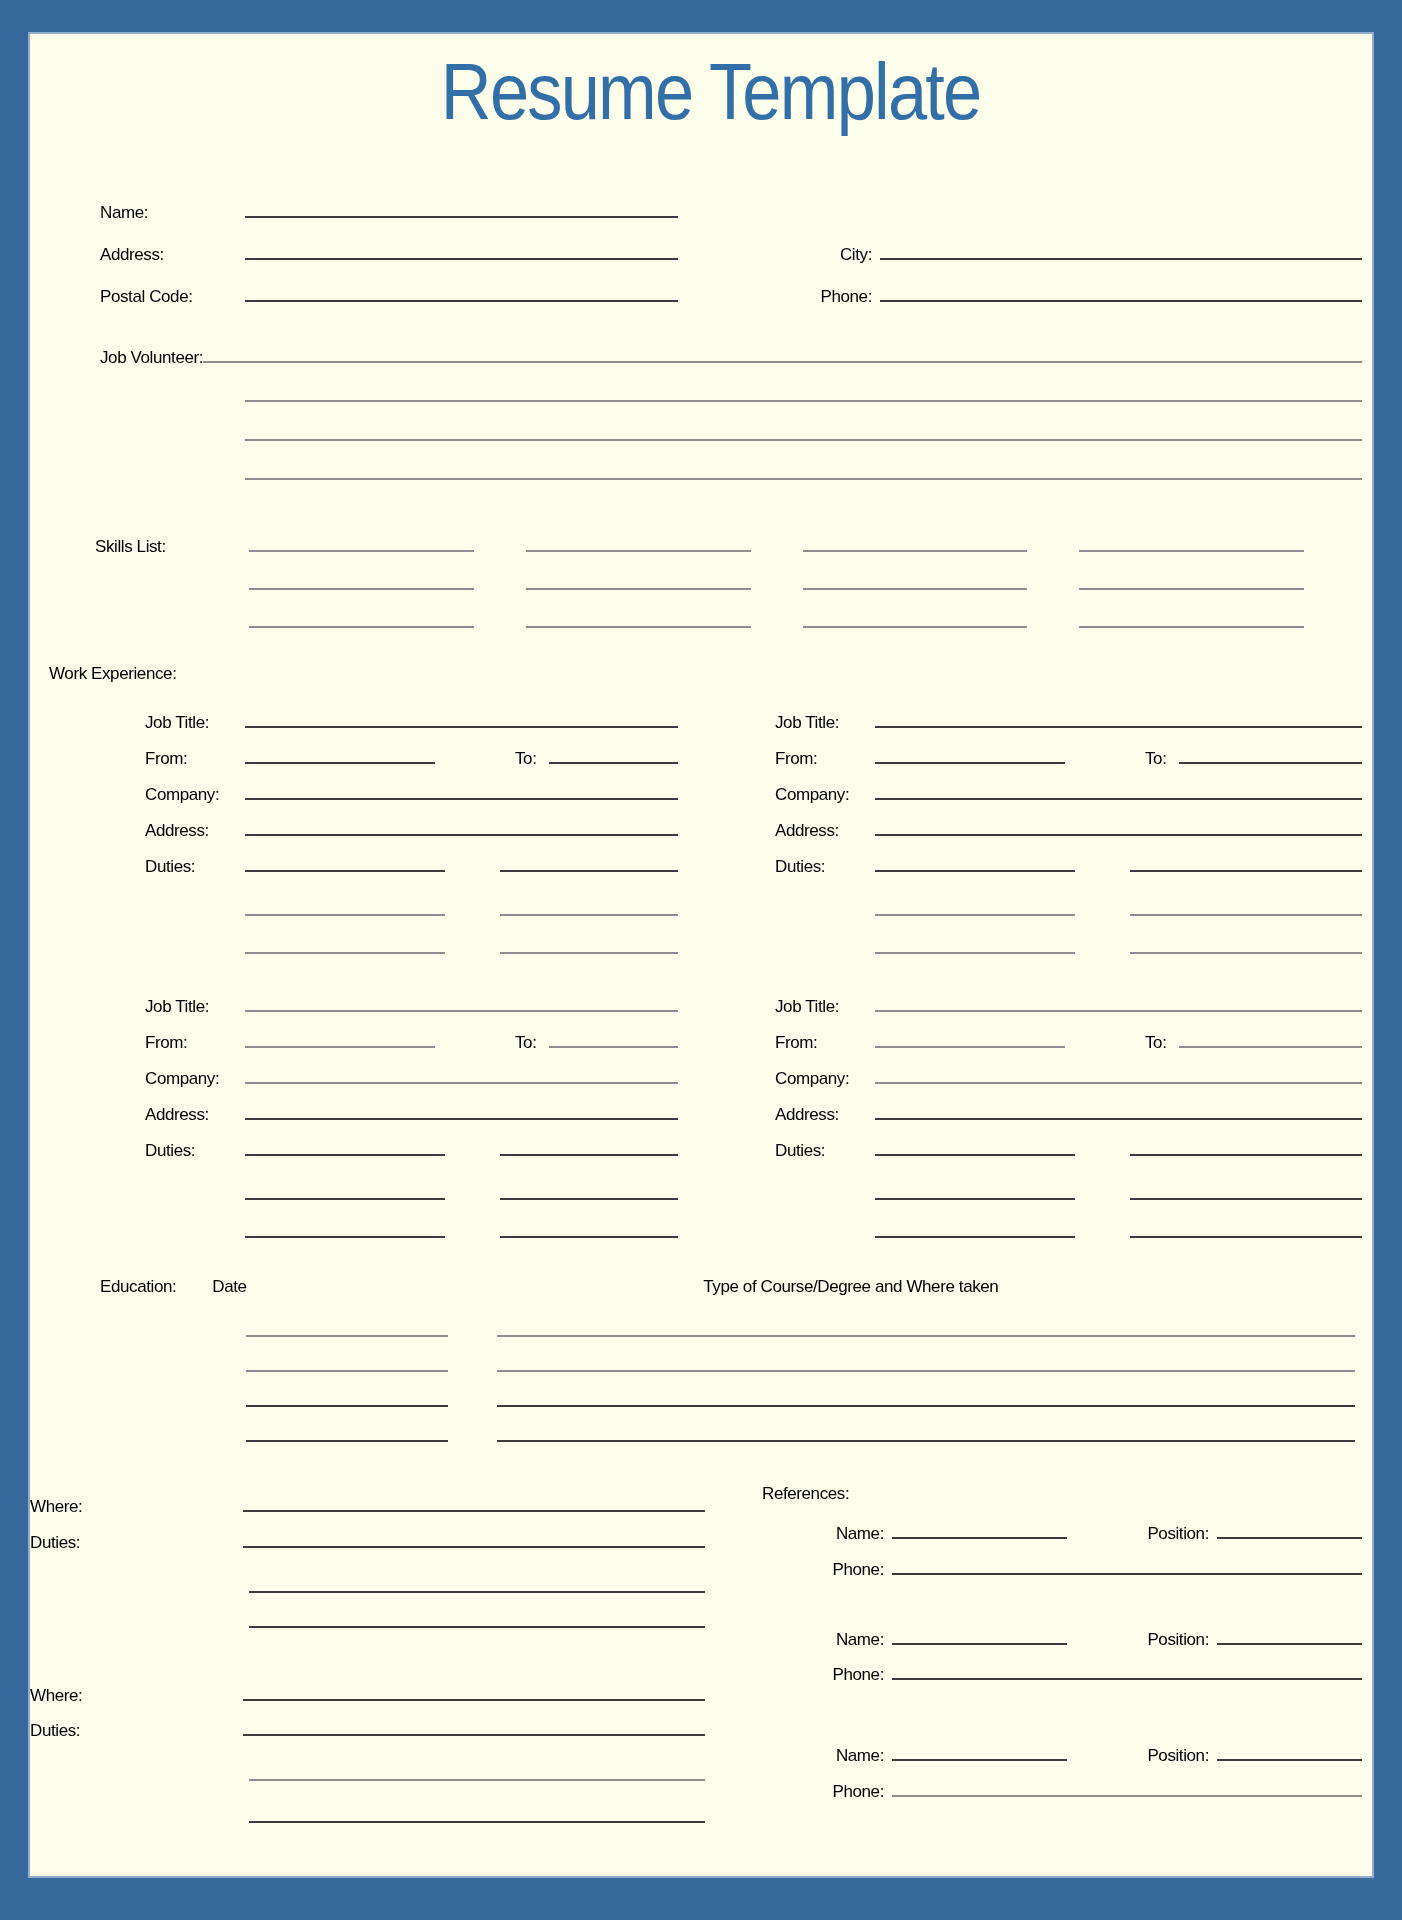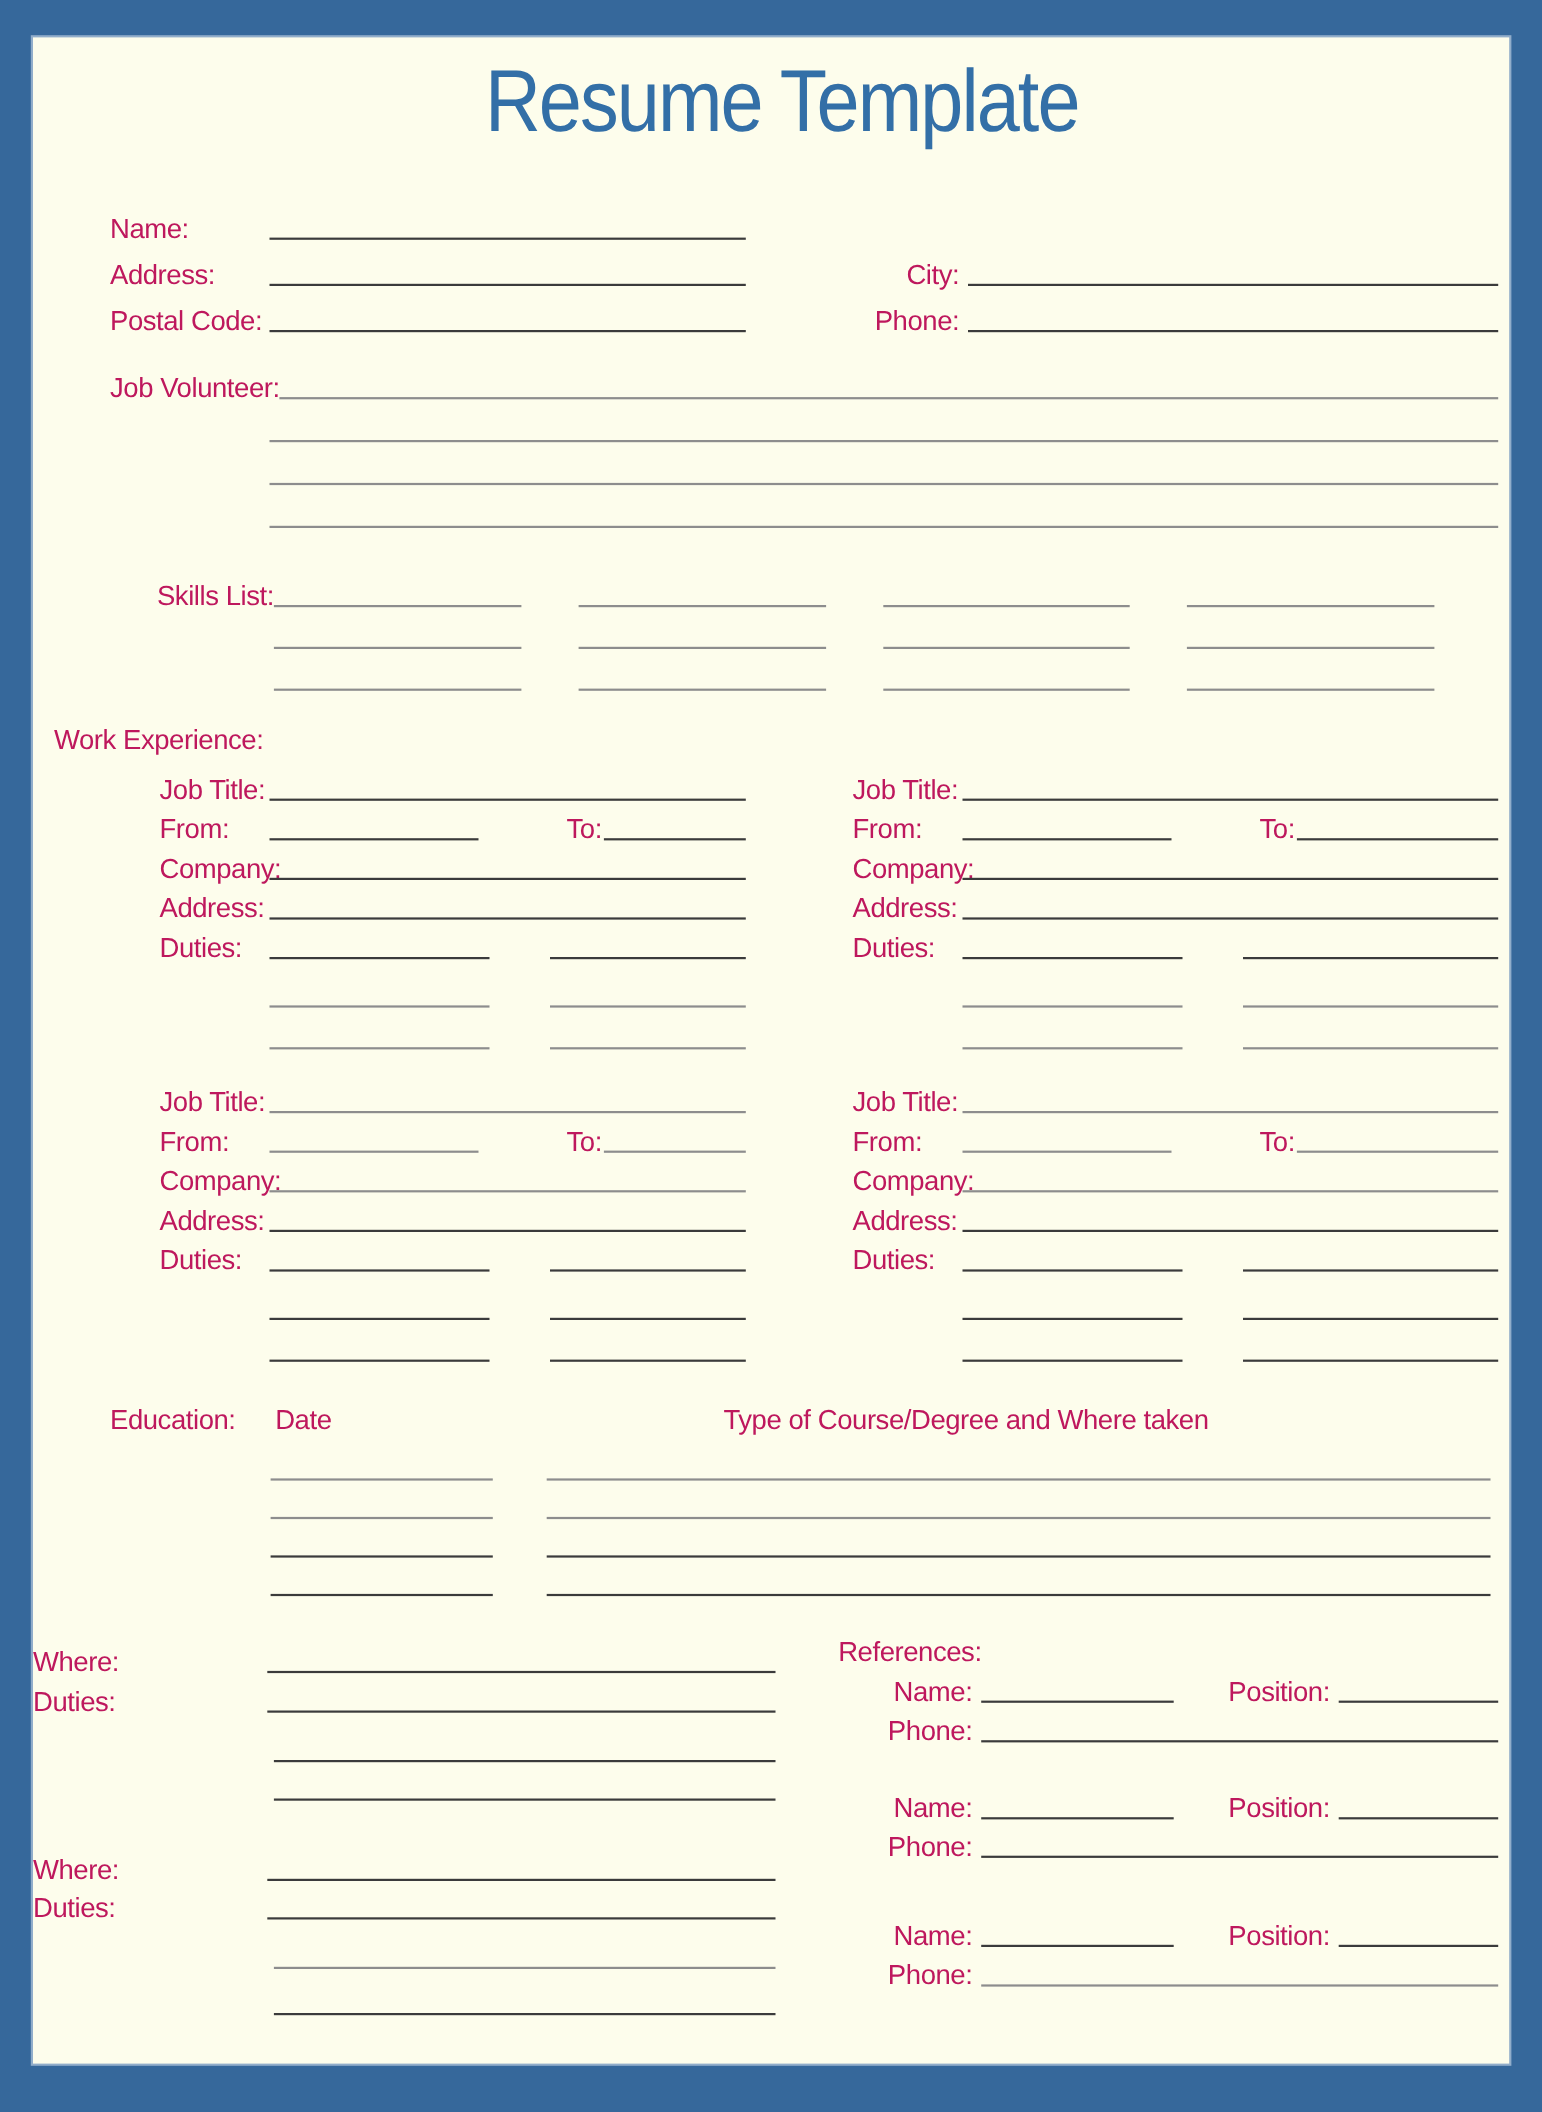--- a/index.html
+++ b/index.html
@@ -14,22 +14,22 @@
   }
   .paper {
     width:1342px; height:1842px;
     background:#FDFDEC;
     overflow:hidden;
     box-shadow:0 0 0 2px rgba(220,230,240,.55);
   }
 
   
   .lbl {
-    font-size:25px; line-height:1.08; letter-spacing:-0.4px;
-    color:#be185d; white-space:nowrap;
+    font-size:17px; line-height:1.08; letter-spacing:-0.4px;
+    color:#000000; white-space:nowrap;
   }
   .title { text-align:center; margin-top:14px; height:90px;padding-left:20px; }
   .title span{
     display:inline-block;
     font-size:80px; line-height:88px; letter-spacing:-2px;
     color:#336FA7;
     transform:scaleX(0.88); transform-origin:center bottom;
   }
 
   
@@ -44,21 +44,21 @@
   .lblbox { width:145px; }
   .half { width:433px; flex:none; }
   .rlabel { width:202px; text-align:right; padding-right:8px; }
 
   
   .objective { margin-top:16px; padding:0 10px 0 70px; }
   .obj-first { height:45px; }
   .obj-cont { height:39px; padding-left:145px; }
 
   
-  .skills { margin-top:34px; padding-right:68px;text-align:right; }
+  .skills { margin-top:34px; padding-right:68px; }
   .srow { display:flex; align-items:flex-end; height:38px; }
   .skl { width:219px; padding-left:65px; flex:none; }
   .sline { flex:1; margin-right:52px; border-bottom:2px solid #8d8d8d; margin-bottom:4px; height:0; }
   .sline:last-child { margin-right:0; }
 
   
   .sec-header { margin-top:28px; padding-left:19px; line-height:27px; }
   .jobs { display:flex; margin-top:9px; padding:0 10px 0 115px; }
   .jobs2 { margin-top:22px; }
   .job:first-child { flex:0 0 533px; }

